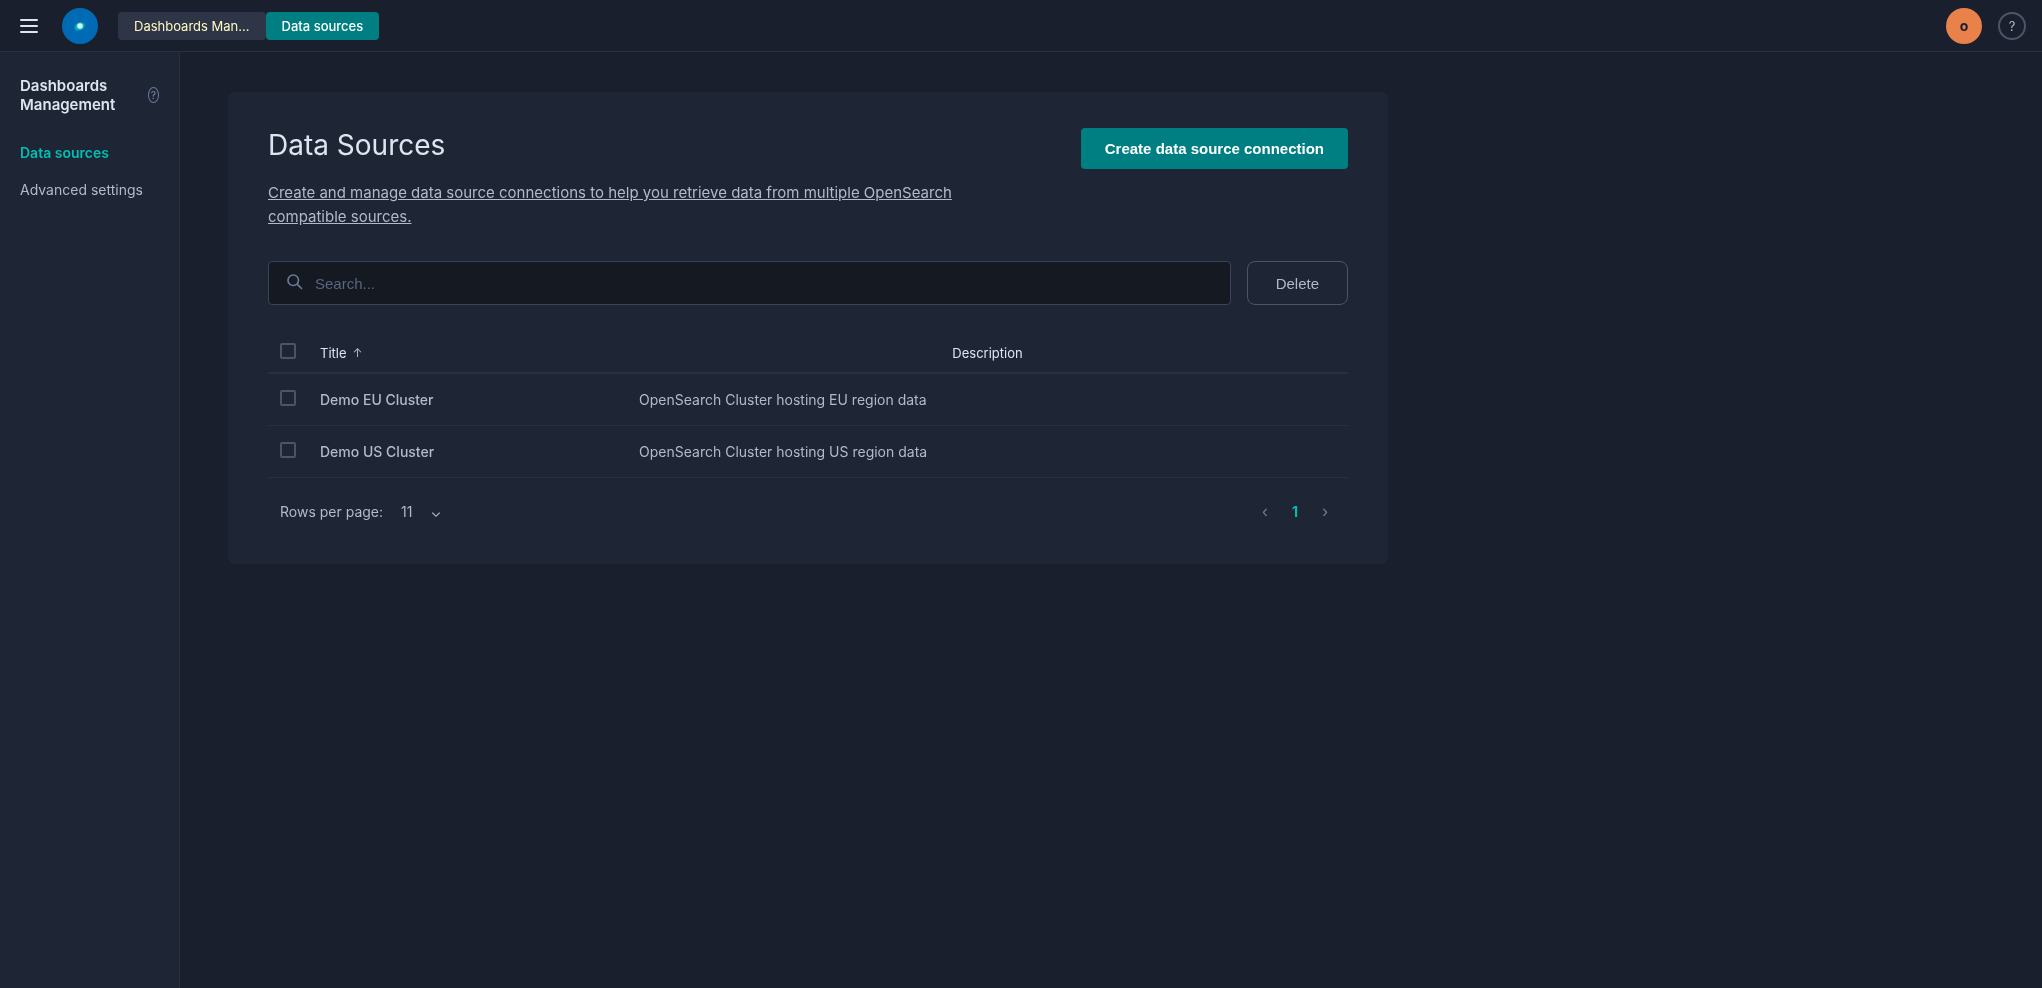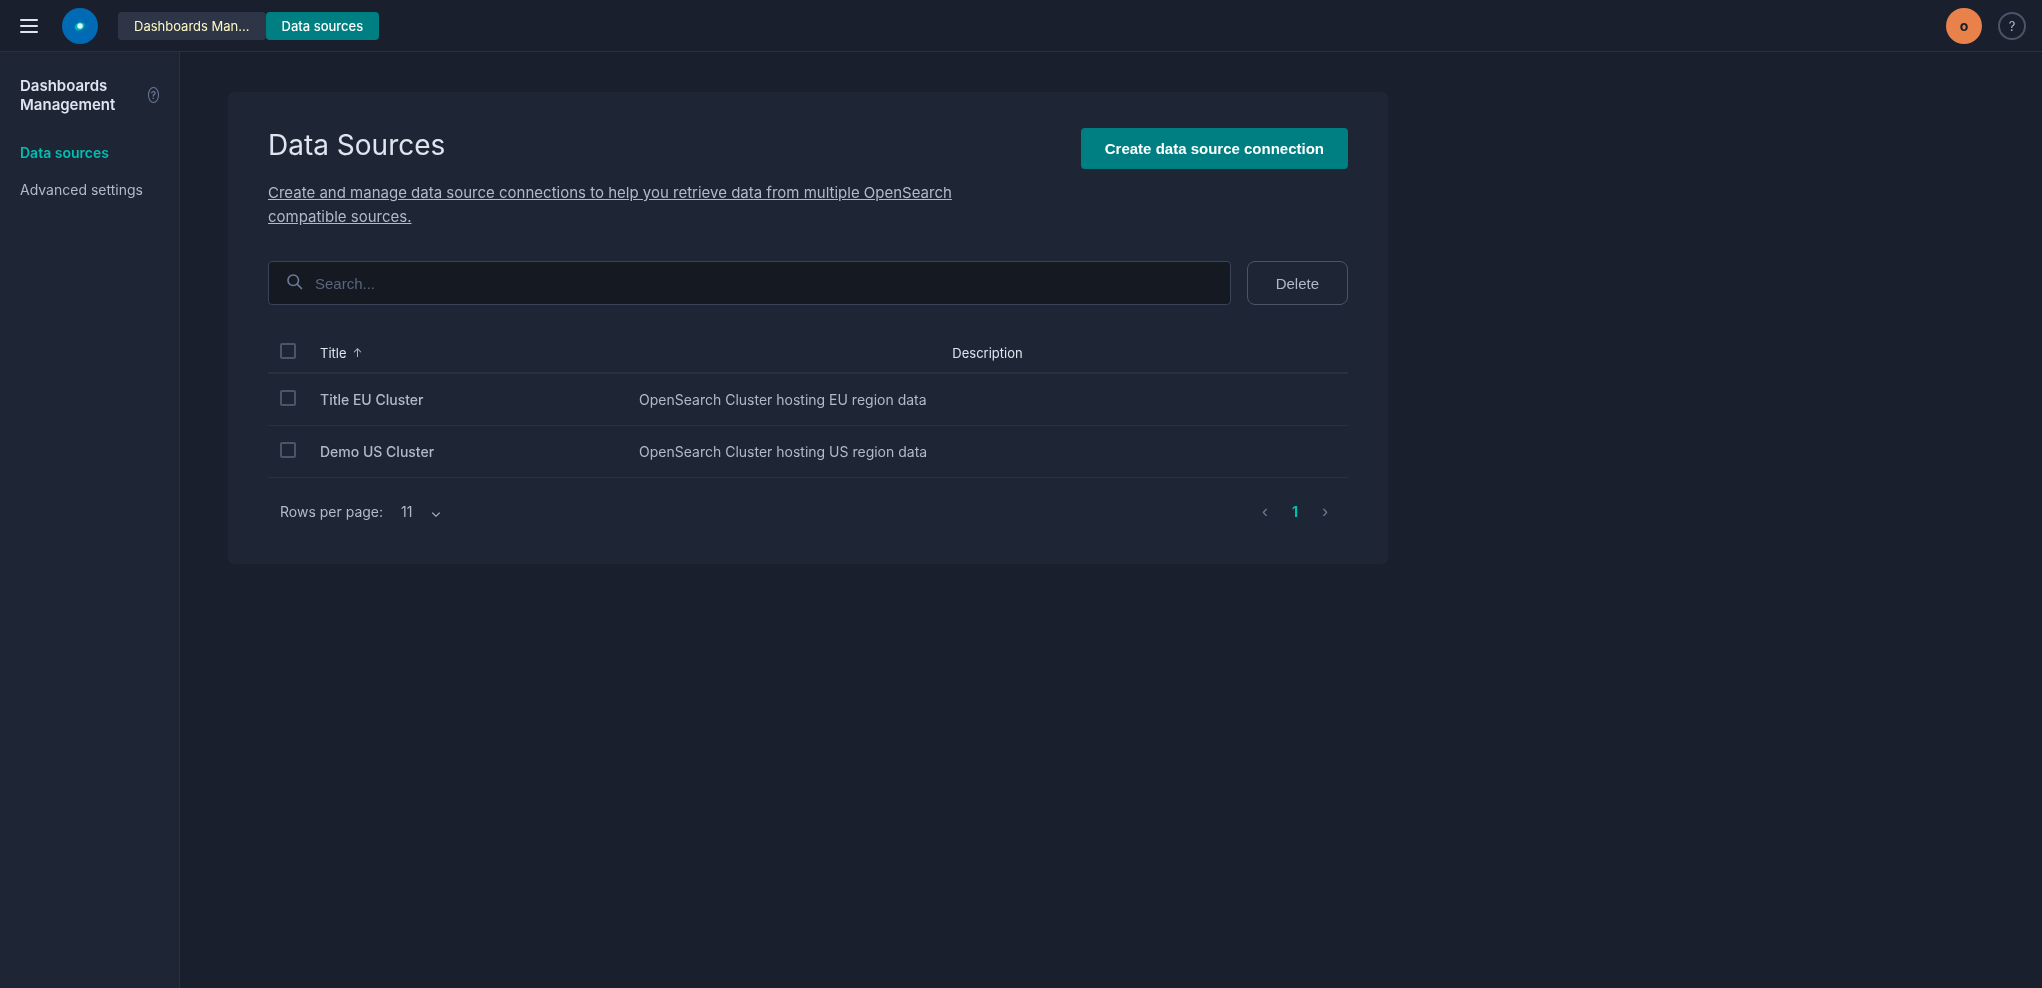--- a/index.html
+++ b/index.html
@@ -416,21 +416,21 @@
               </div>
             </th>
             <th>Description</th>
           </tr>
         </thead>
         <tbody>
           <tr class="table-row">
             <td class="checkbox-cell">
               <span class="custom-checkbox"></span>
             </td>
-            <td class="link-cell">Title EU Cluster</td>
+            <td class="link-cell">Demo EU Cluster</td>
             <td>OpenSearch Cluster hosting EU region data</td>
           </tr>
           <tr class="table-row">
             <td class="checkbox-cell">
               <span class="custom-checkbox"></span>
             </td>
             <td class="link-cell">Demo US Cluster</td>
             <td>OpenSearch Cluster hosting US region data</td>
           </tr>
         </tbody>

